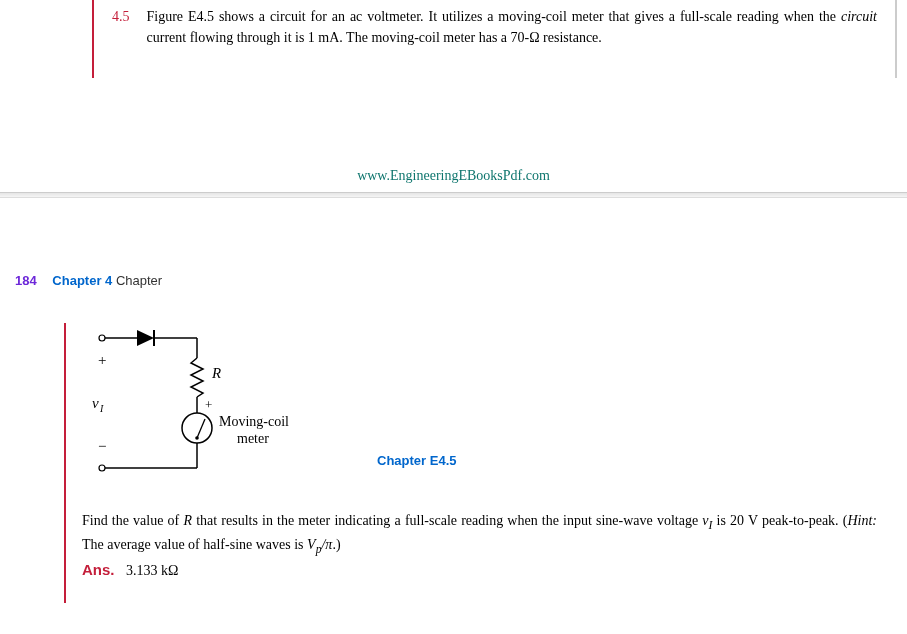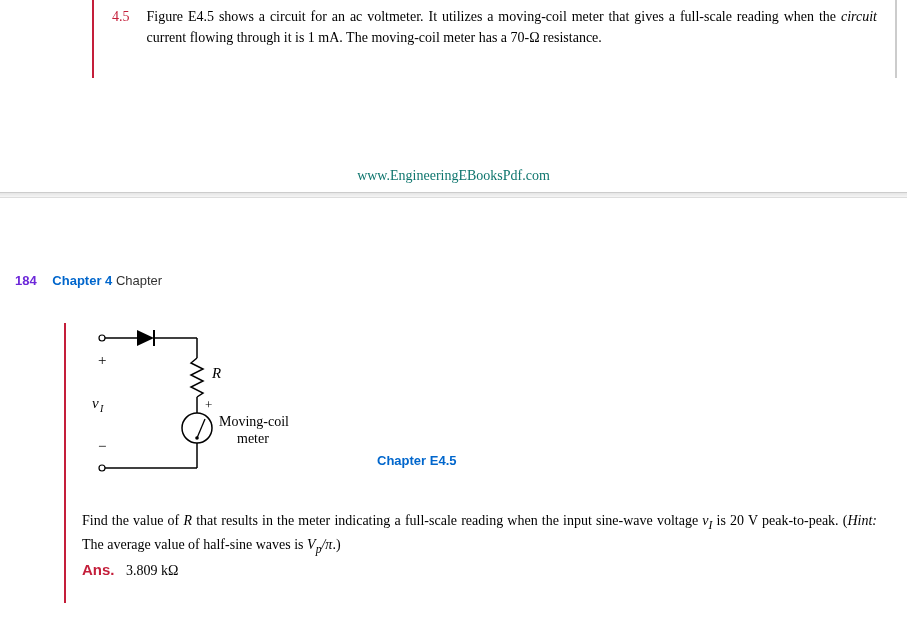--- a/index.html
+++ b/index.html
@@ -197,15 +197,15 @@
       <text x="18" y="89" font-size="10" font-style="italic">I</text>
       <text x="16" y="128" font-size="15">−</text>
     </svg>
     <span class="figure-caption">Chapter E4.5</span>
   </div>
 
   <div class="bottom-text">
     <span>Find the value of </span><span class="italic">R</span><span> that results in the meter indicating a full-scale reading when the input sine-wave voltage </span><span class="italic">v</span><sub class="italic">I</sub><span> is 20 V peak-to-peak. (</span><span class="italic">Hint:</span><span> The average value of half-sine waves is </span><span class="italic">V</span><sub class="italic">p</sub><span class="italic">/π</span><span>.)</span>
     <br>
     <span class="ans-label">Ans.</span>
-    <span style="margin-left:8px;">3.809 kΩ</span>
+    <span style="margin-left:8px;">3.133 kΩ</span>
   </div>
 </div>
 
 </body></html>

